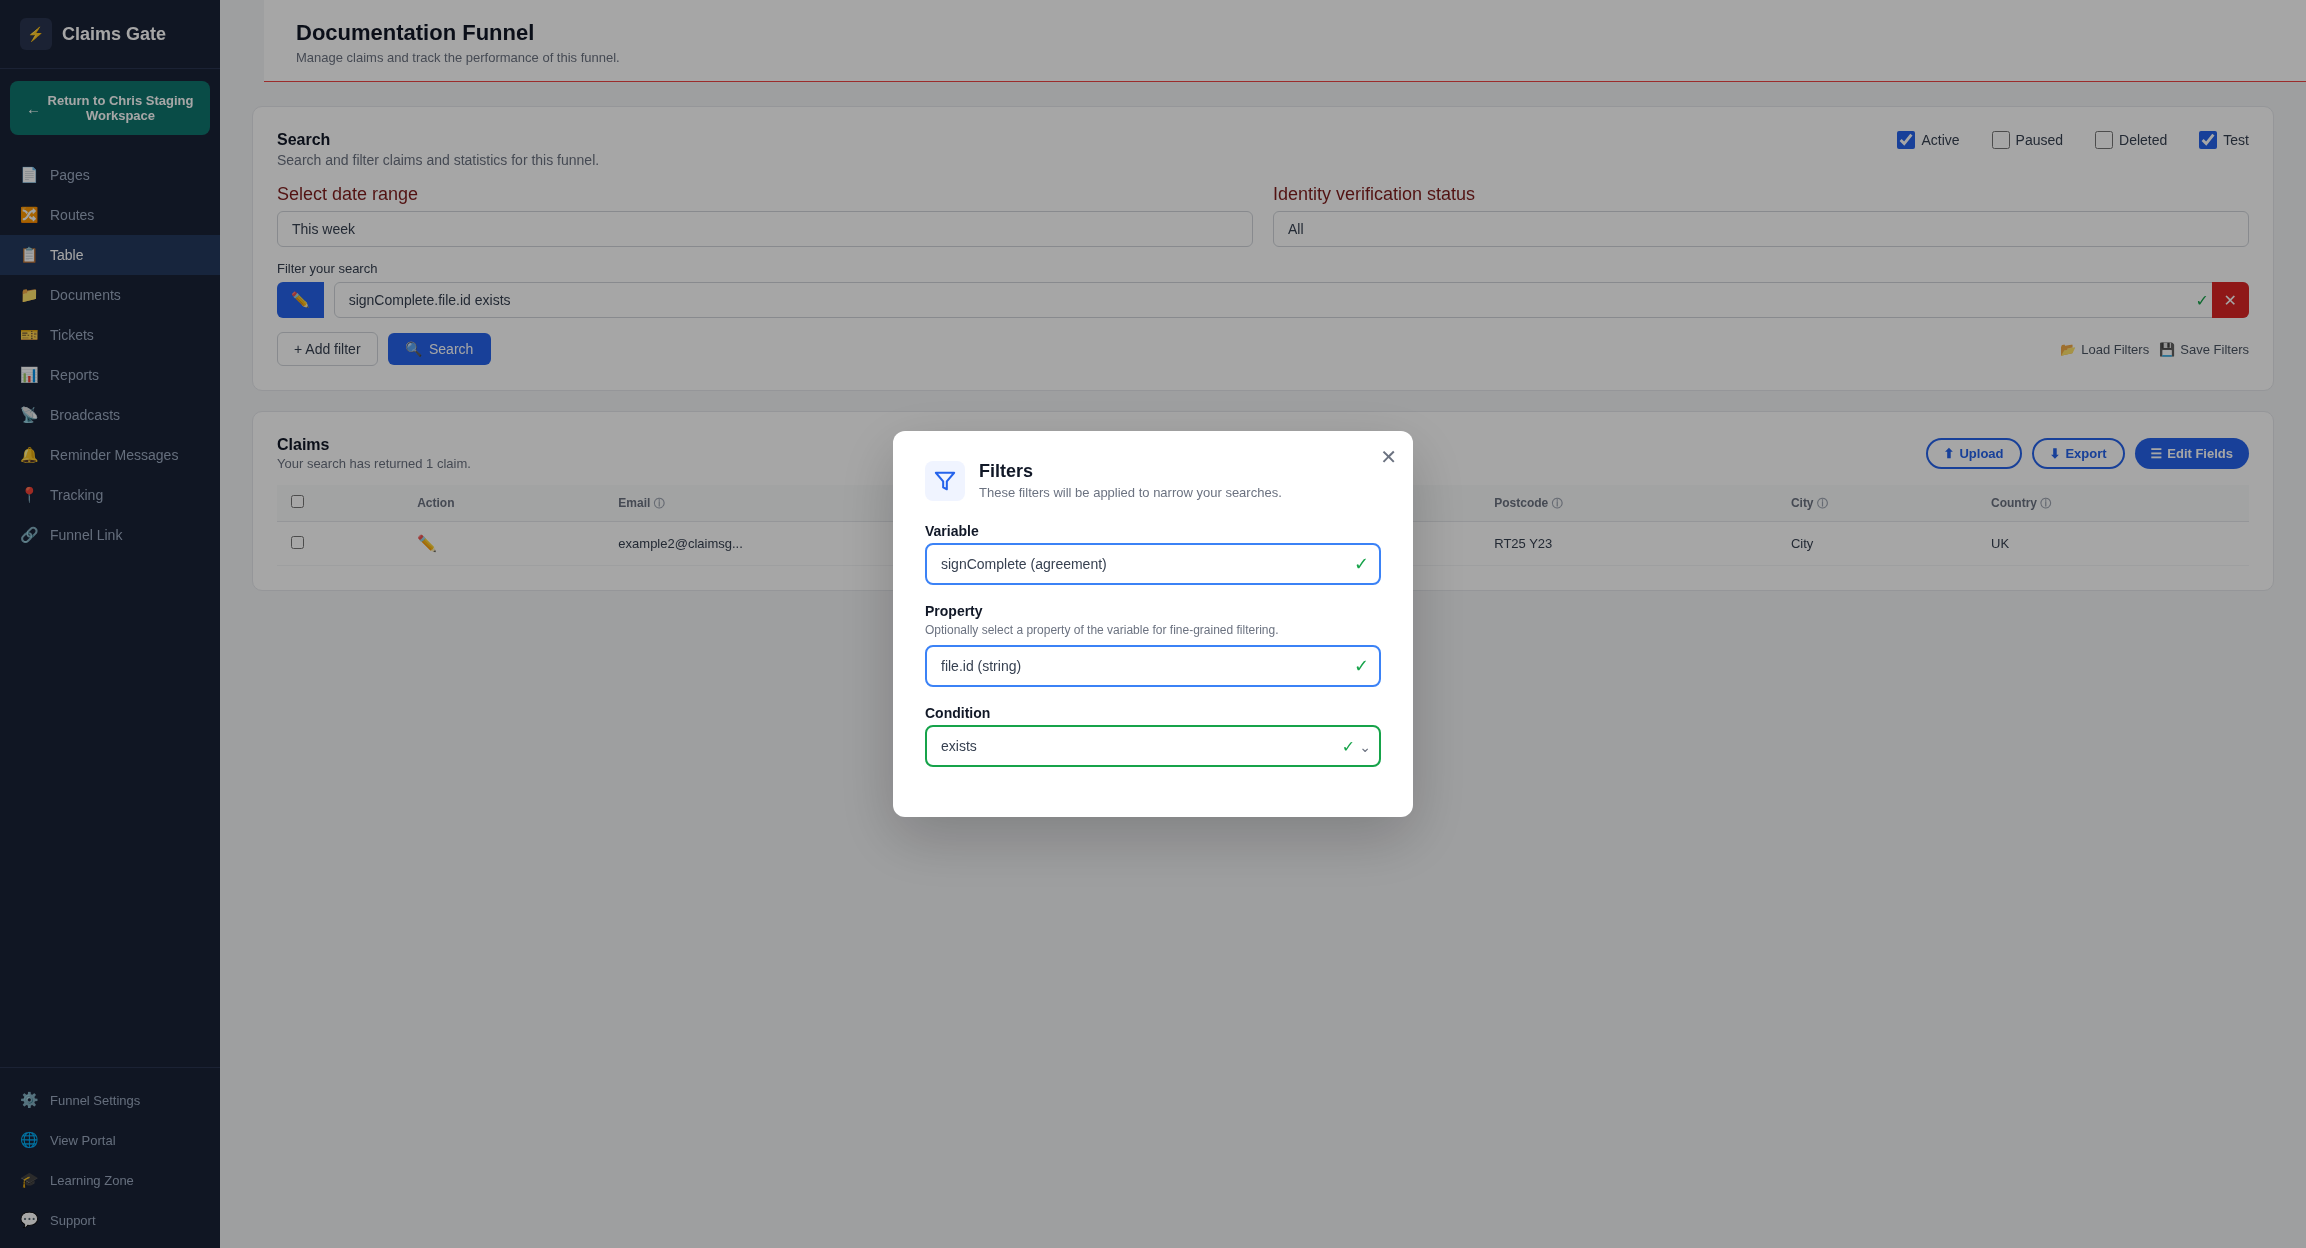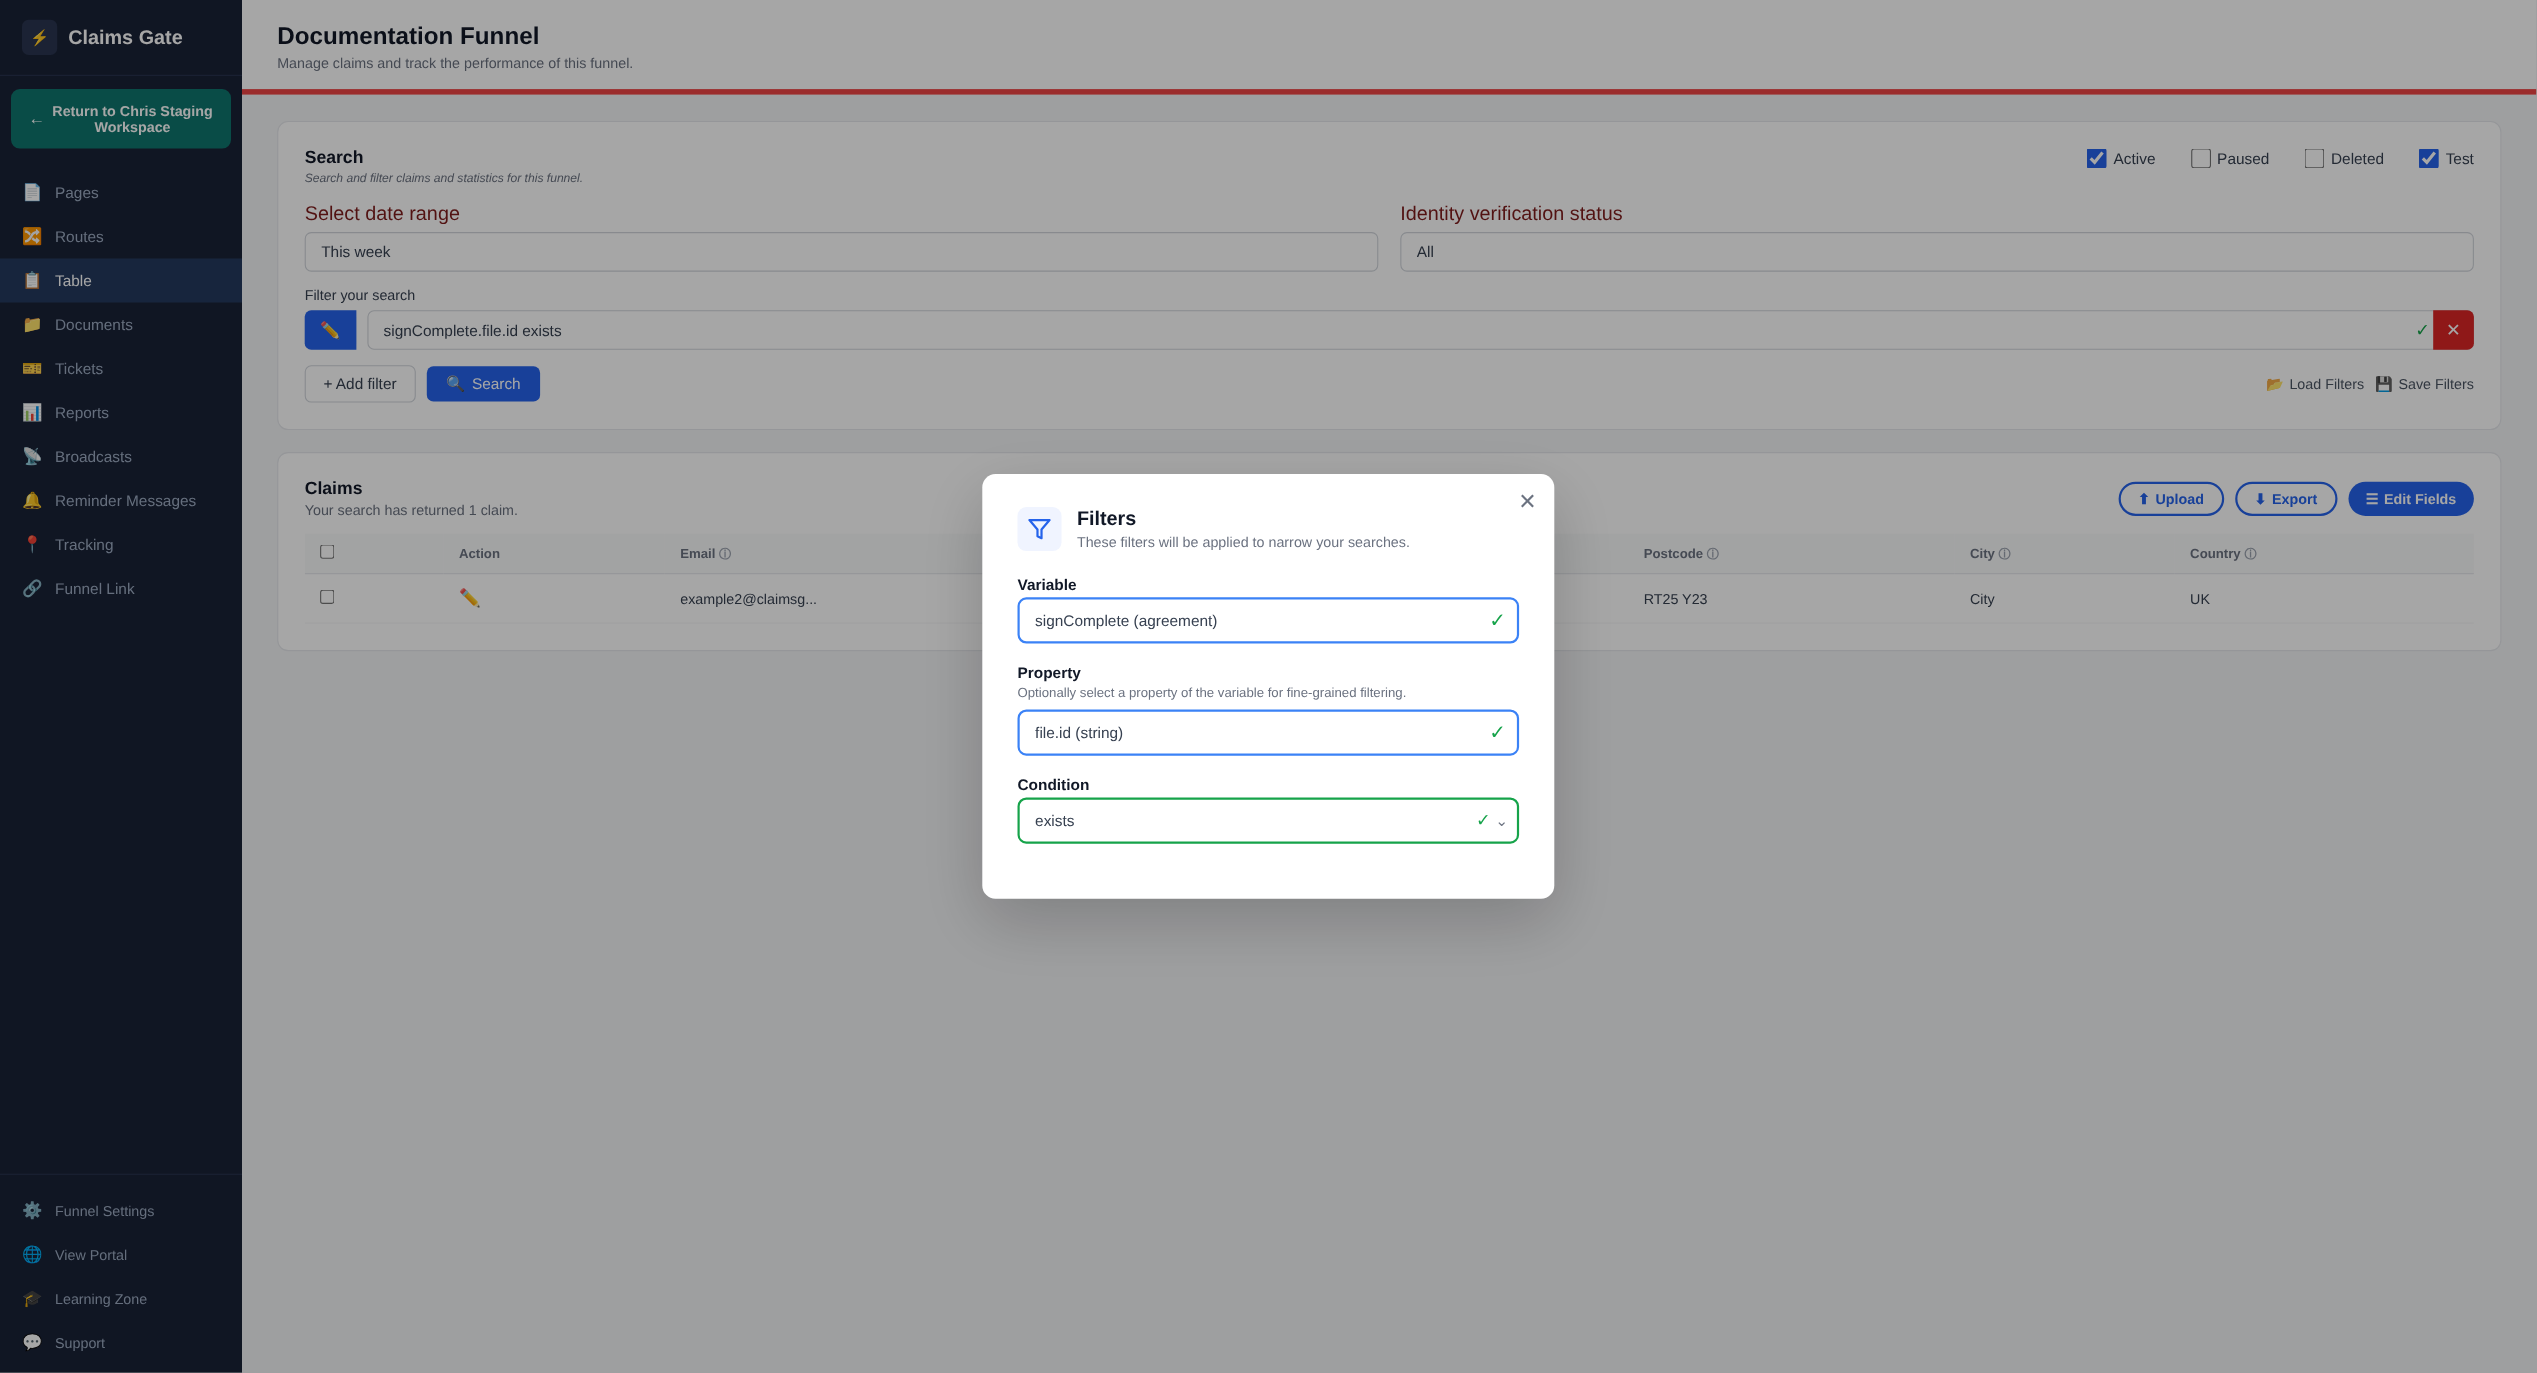--- a/index.html
+++ b/index.html
@@ -56,31 +56,31 @@
     }
     .nav-item.active { background: #243a5e; color: #fff; }
     .nav-item .nav-icon { font-size: 15px; width: 18px; text-align: center; }
     .sidebar-bottom { padding: 12px 0 8px; border-top: 1px solid #2a3550; }
     .sidebar-bottom .nav-item { font-size: 13px; }
 
     
     .main { flex: 1; overflow-y: auto; display: flex; flex-direction: column; }
 
     
-    .page-header { background: #fff; padding: 20px 32px 16px; border-bottom: 5px solid #ef4444; }
+    .page-header { background: #fff; padding: 20px 32px 16px; border-bottom: 1px solid #ef4444; margin-left: 44px; }
     .page-title { font-size: 22px; font-weight: 700; color: #111827; }
     .page-subtitle { font-size: 13px; color: #6b7280; margin-top: 4px; }
 
     
     .content { padding: 24px 32px; flex: 1; position: relative; }
 
     
     .section-card { background: #fff; border-radius: 10px; padding: 24px; margin-bottom: 20px; border: 1px solid #e5e7eb; }
     .section-title { font-size: 16px; font-weight: 700; color: #111827; }
-    .section-desc { font-size: 11px; color: #6b7280; margin-top: 3px; font-style: italic; }
+    .section-desc { font-size: 14px; color: #6b7280; margin-top: 3px; }
     .checkbox-group { display: flex; align-items: center; gap: 32px; margin-left: auto; }
     .checkbox-item { display: flex; align-items: center; gap: 6px; font-size: 14px; color: #374151; }
     .checkbox-item input[type=checkbox] { width: 18px; height: 18px; accent-color: #2563eb; cursor: pointer; }
 
     .form-row { display: flex; gap: 20px; margin-top: 16px; }
     .form-group { flex: 1; display: flex; flex-direction: column; gap: 6px; }
     .form-label { font-size: 18px; color: #7f1d1d; font-weight: 500; }
     .form-select {
       border: 1px solid #d1d5db; border-radius: 6px; padding: 9px 14px;
       font-size: 14px; color: #374151; background: #fff;

